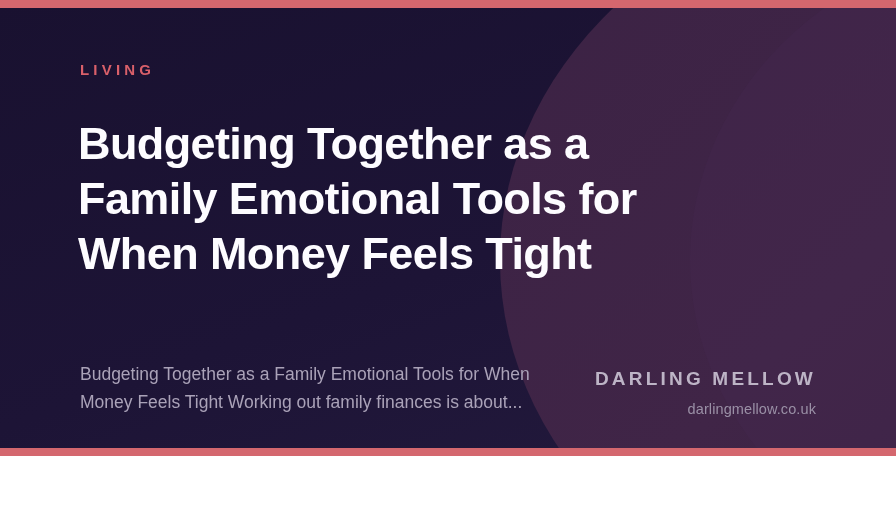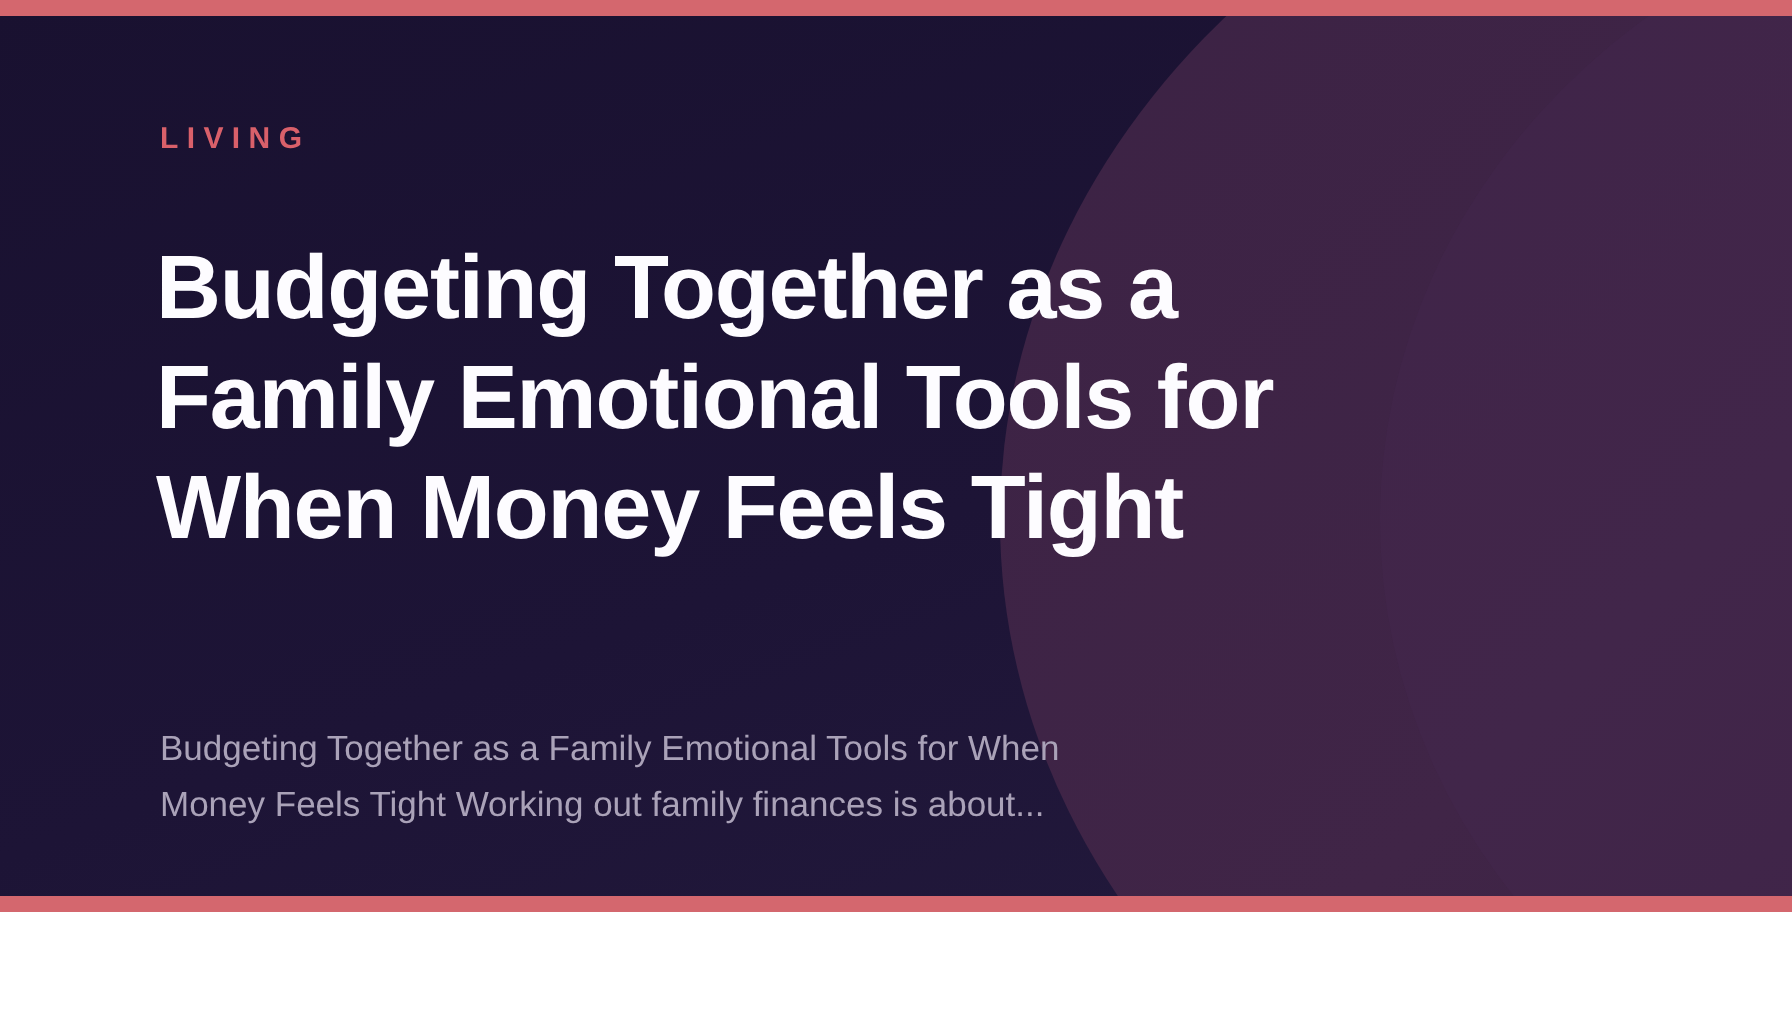--- a/index.html
+++ b/index.html
@@ -131,15 +131,19 @@
   <div class="rule bottom"></div>
 
   <div class="content">
 
     <div class="kicker">LIVING</div>
 
     <h1 class="headline">Budgeting Together as a Family Emotional Tools for When Money Feels Tight</h1>
 
     <p class="excerpt">Budgeting Together as a Family Emotional Tools for When Money Feels Tight Working out family finances is about...</p>
 
+    <div class="brand">
+      <div class="brand-name">DARLING MELLOW</div>
+      <div class="brand-url">darlingmellow.co.uk</div>
+    </div>
 
   </div>
 </div>
 
 </body></html>

